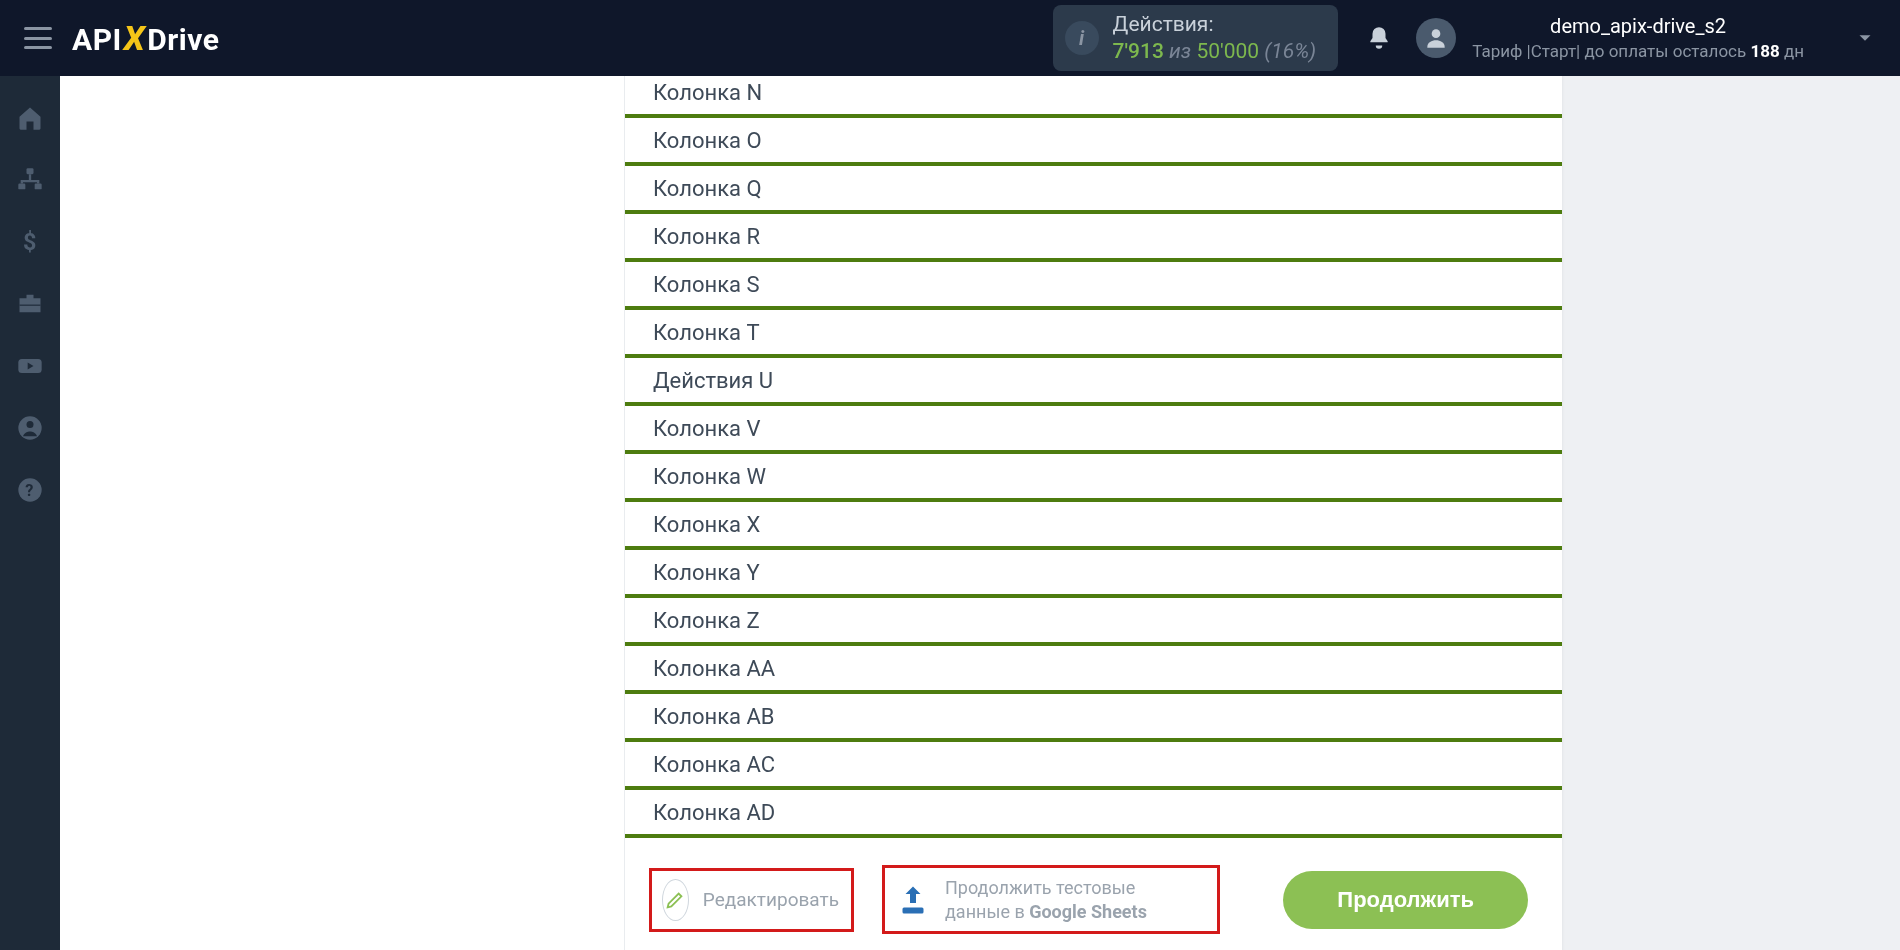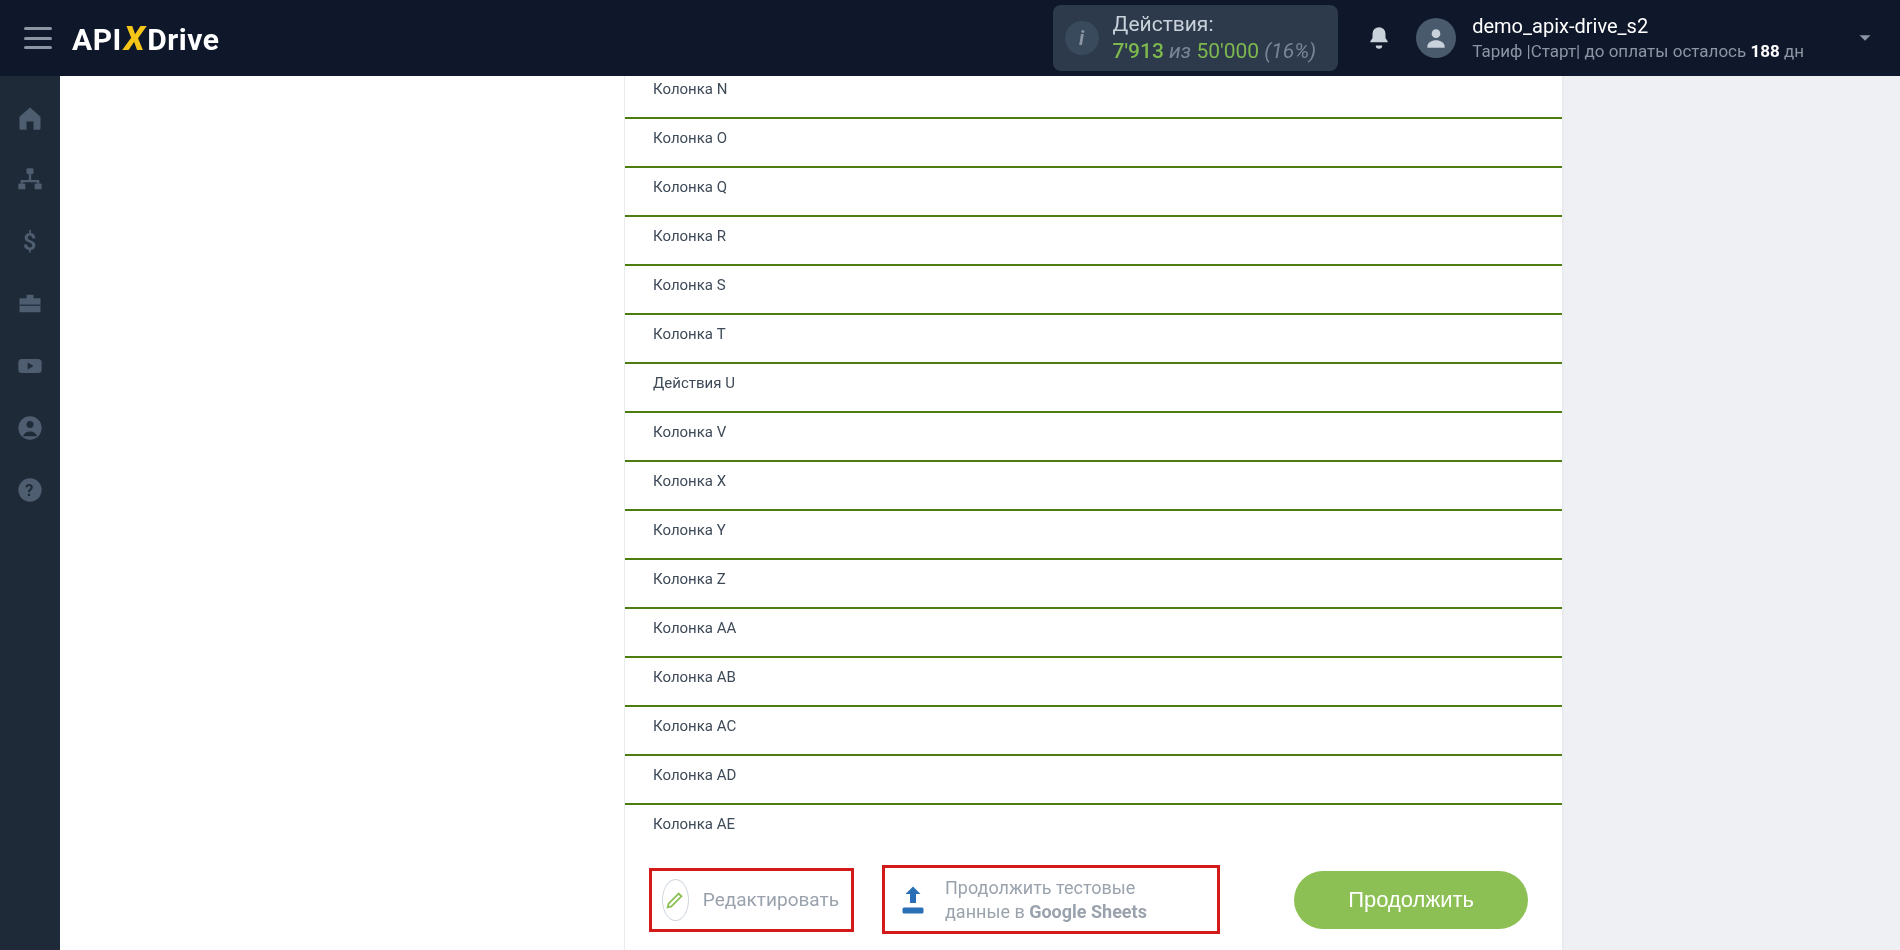--- a/index.html
+++ b/index.html
@@ -69,21 +69,21 @@
 .avatar {
   margin-left: 24px;
   width: 40px; height: 40px; border-radius: 50%;
   background: #4a5a6d;
   display: flex; align-items: center; justify-content: center;
   color: #c9d1da;
 }
 .user-block {
   margin-left: 16px;
   color: #c9d1da;
-  font-size: 17px; line-height: 1.4;
+  font-size: 17px; line-height: 1.4; text-align: center;
 }
 .user-block .uname { font-size: 20px; color: #fff; }
 .user-block .tariff { color: #8b95a3; }
 .user-block .days { color: #fff; font-weight: 700; margin-top: 48px; }
 .chev {
   margin-left: auto;
   color: #8b95a3;
   width: 22px; height: 22px;
 }
 .layout {
@@ -125,23 +125,23 @@
 .panel-right {
   flex: 1;
   overflow: hidden;
   display: flex;
   flex-direction: column;
 }
 .list {
   overflow: hidden;
 }
 .list-row {
-  padding: 10px 28px 19px;
-  border-bottom: 2px solid #4d7c0f;
-  font-size: 15px;
+  padding: 10px 28px 9px;
+  border-bottom: 4px solid #4d7c0f;
+  font-size: 22px;
   color: #3e4a58;
 }
 .footer-row {
   display: flex;
   align-items: center;
   gap: 28px;
   padding: 14px 24px 22px;
 }
 .btn-box {
   border: 3px solid #d31a1a;
@@ -166,20 +166,21 @@
 .continue-btn {
   margin-left: auto;
   margin-right: 10px;
   background: #8cc054;
   color: #fff;
   font-size: 22px;
   padding: 16px 54px;
   border-radius: 30px;
   border: none;
   cursor: pointer;
+  font-weight: bold;
 }
 </style>
 </head>
 <body>
 
 <div class="topbar">
   <div class="menu-btn">
     <span></span>
       <span></span>
       <span></span>
@@ -265,20 +266,21 @@
       <div class="panel-right">
         <div class="list" id="column-list">
             <div class="list-row">Колонка N</div>
             <div class="list-row">Колонка O</div>
             <div class="list-row">Колонка Q</div>
             <div class="list-row">Колонка R</div>
             <div class="list-row">Колонка S</div>
             <div class="list-row">Колонка T</div>
             <div class="list-row">Действия U</div>
             <div class="list-row">Колонка V</div>
+            <div class="list-row">Колонка W</div>
             <div class="list-row">Колонка X</div>
             <div class="list-row">Колонка Y</div>
             <div class="list-row">Колонка Z</div>
             <div class="list-row">Колонка AA</div>
             <div class="list-row">Колонка AB</div>
             <div class="list-row">Колонка AC</div>
             <div class="list-row">Колонка AD</div>
             <div class="list-row">Колонка AE</div>
             <div class="list-row">Колонка AF</div>
           </div>

